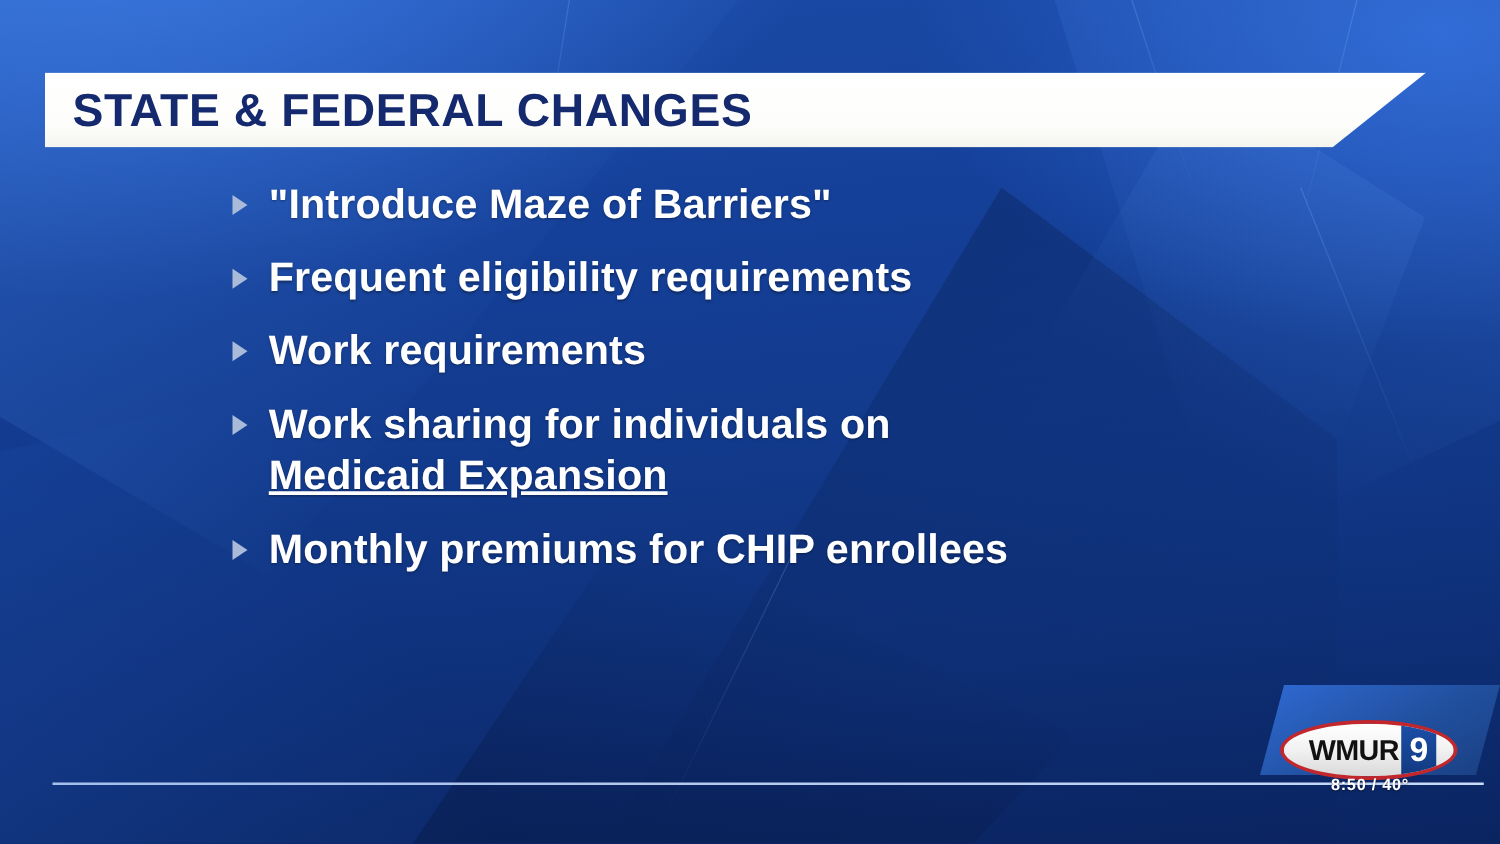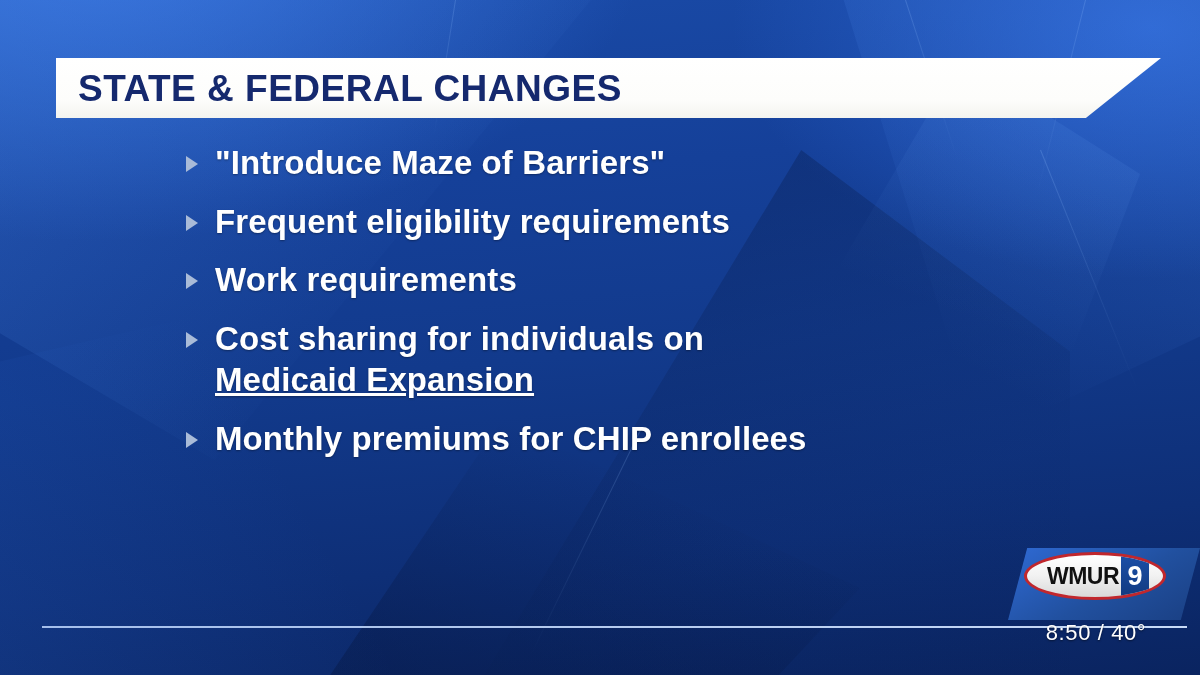--- a/index.html
+++ b/index.html
@@ -60,21 +60,21 @@
   .hairline {
     position:absolute;
     background:linear-gradient(to bottom, rgba(150,195,255,0.22), rgba(150,195,255,0));
     width:1px;
     pointer-events:none;
   }
 
   
   #title-banner {
     position:absolute;
-    left:56px; top:58px;
+    left:36px; top:58px;
     width:1105px; height:60px;
     background:linear-gradient(to bottom, #ffffff 0%, #fdfdfb 70%, #f4f4ef 100%);
     clip-path:polygon(0 0, 100% 0, 93.2% 100%, 0 100%);
     display:flex; align-items:center;
   }
   #title-banner .title-text {
     margin-left:22px;
     color:#15296e;
     font-size:37px;
     font-weight:bold;
@@ -129,21 +129,21 @@
   }
   #logo-plate {
     position:absolute;
     left:8px; top:0px;
     width:192px; height:72px;
     background:linear-gradient(150deg, #2f6ad4 0%, #21509f 55%, #1a3f82 100%);
     clip-path:polygon(10% 0%, 100% 0%, 90% 100%, 0% 100%);
   }
   #logo-oval {
     position:absolute;
-    left:24px; top:4px;
+    left:24px; top:28px;
     width:142px; height:48px;
     border-radius:50%;
     background:linear-gradient(180deg, #ffffff 0%, #f2f2f2 48%, #d9d9d9 100%);
     border:3px solid #c1272d;
     display:flex; align-items:center; justify-content:center;
     overflow:hidden;
   }
   #logo-wordmark {
     color:#111111;
     font-size:23px;
@@ -161,22 +161,22 @@
     font-weight:bold;
     display:flex; align-items:center; justify-content:center;
     line-height:1;
   }
   #logo-status {
     position:absolute;
     left:0; top:72px;
     width:192px;
     text-align:center;
     color:#ffffff;
-    font-size:22px;
-    font-weight:normal;
+    font-size:13px;
+    font-weight:bold;
     letter-spacing:0.6px;
     text-shadow:0 1px 2px rgba(0,0,0,0.5);
   }
 </style>
 </head>
 <body>
 
 <div id="stage">
 
   <div class="facet facet-a"></div>
@@ -215,21 +215,21 @@
     <div class="bullet-row">
       <span class="bullet-marker"></span>
       <span class="bullet-text">
         <span>Work requirements</span>
       </span>
     </div>
 
     <div class="bullet-row">
       <span class="bullet-marker"></span>
       <span class="bullet-text">
-        <span>Cost sharing for individuals on</span>
+        <span>Work sharing for individuals on</span>
         <span class="line2">Medicaid Expansion</span>
       </span>
     </div>
 
     <div class="bullet-row">
       <span class="bullet-marker"></span>
       <span class="bullet-text">
         <span>Monthly premiums for CHIP enrollees</span>
       </span>
     </div>

